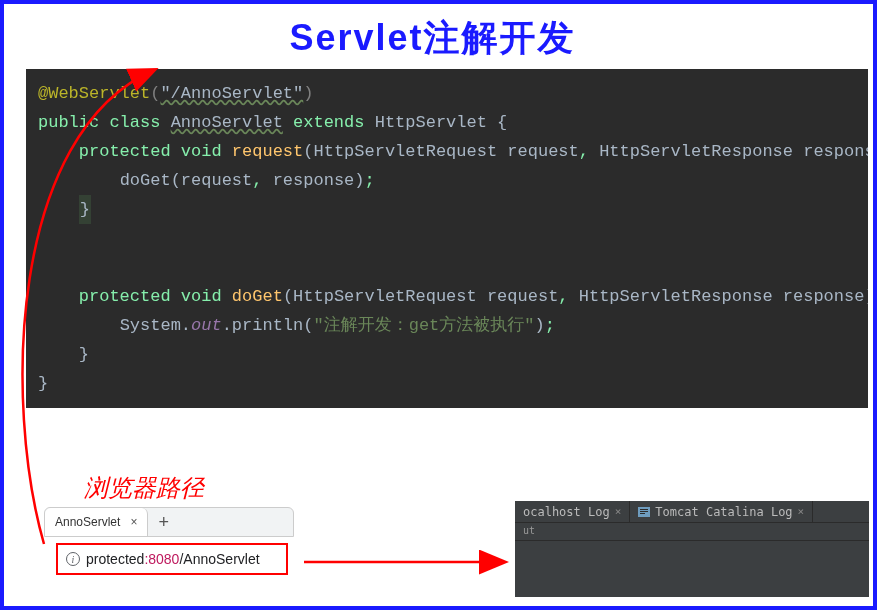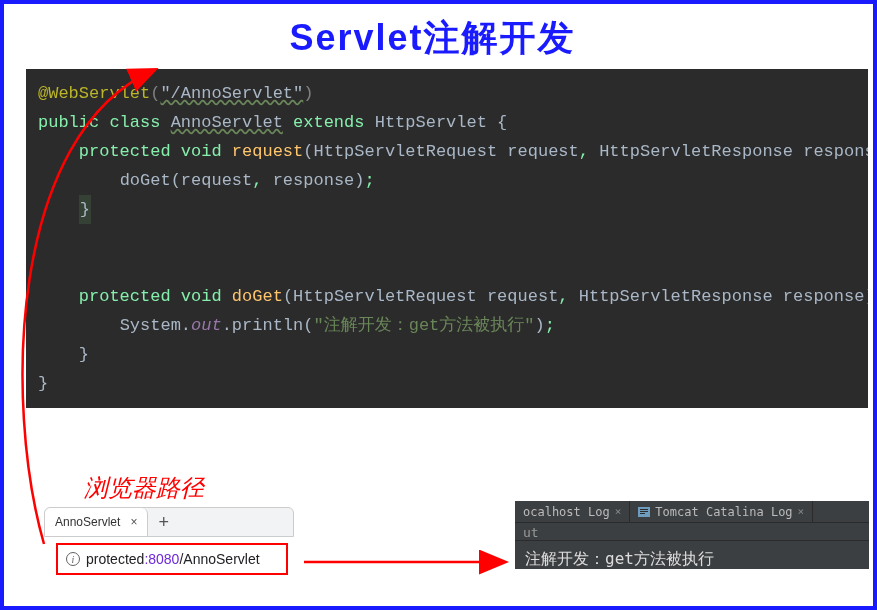--- a/index.html
+++ b/index.html
@@ -106,29 +106,29 @@
     border-radius: 50%;
     display: inline-flex;
     align-items: center;
     justify-content: center;
     font-size: 10px;
     color: #5f6368;
     font-family: serif;
     font-style: italic;
   }
   .url-host { color: #202124; }
-  .url-port { color: #6d28d9; }
+  .url-port { color: #be185d; }
   .url-path { color: #202124; }
   
   .console {
     position: absolute;
     right: 4px;
     top: 497px;
     width: 354px;
-    height: 68px;
+    height: 96px;
     background: #3c3f41;
     color: #bbb;
     font-size: 13px;
     font-family: "Microsoft YaHei", Consolas, monospace;
   }
   .console-tabs {
     height: 22px;
     display: flex;
     background: #3c3f41;
     border-bottom: 1px solid #2b2b2b;
@@ -144,21 +144,21 @@
     white-space: nowrap;
   }
   .ctab-close { color: #888; font-size: 11px; }
   .ctab-icon {
     width: 12px; height: 10px;
     display: inline-block;
   }
   .console-sub {
     height: 18px;
     padding: 2px 8px;
-    font-size: 13px;
+    font-size: 10px;
     color: #999;
     border-bottom: 1px solid #2b2b2b;
   }
   .console-body {
     padding: 8px 10px;
     font-size: 16px;
     color: #ddd;
   }
   
   .arrows {
@@ -213,21 +213,20 @@
           <rect x="0" y="0" width="12" height="10" fill="#6e9cbe"></rect>
           <rect x="2" y="2" width="8" height="1" fill="#2b2b2b"></rect>
           <rect x="2" y="4" width="8" height="1" fill="#2b2b2b"></rect>
           <rect x="2" y="6" width="5" height="1" fill="#2b2b2b"></rect>
         </svg>
       <span>Tomcat Catalina Log</span>
       <span class="ctab-close">×</span>
     </div>
   </div>
   <div class="console-sub">ut</div>
-  <div class="console-body">注解开发：get方法被执行</div>
 </div>
 
 <svg class="arrows">
   <defs>
     <marker id="ah" markerWidth="12" markerHeight="10" refX="10" refY="5" orient="auto">
       <path d="M0,0 L12,5 L0,10 Z" fill="#ff0000"></path>
     </marker>
   </defs>
   <path d="M 40 540 C 0 400, 5 130, 150 66" stroke="#ff0000" stroke-width="2.5" fill="none" marker-end="url(#ah)"></path>
   <line x1="300" y1="558" x2="500" y2="558" stroke="#ff0000" stroke-width="2.5" marker-end="url(#ah)"></line>

